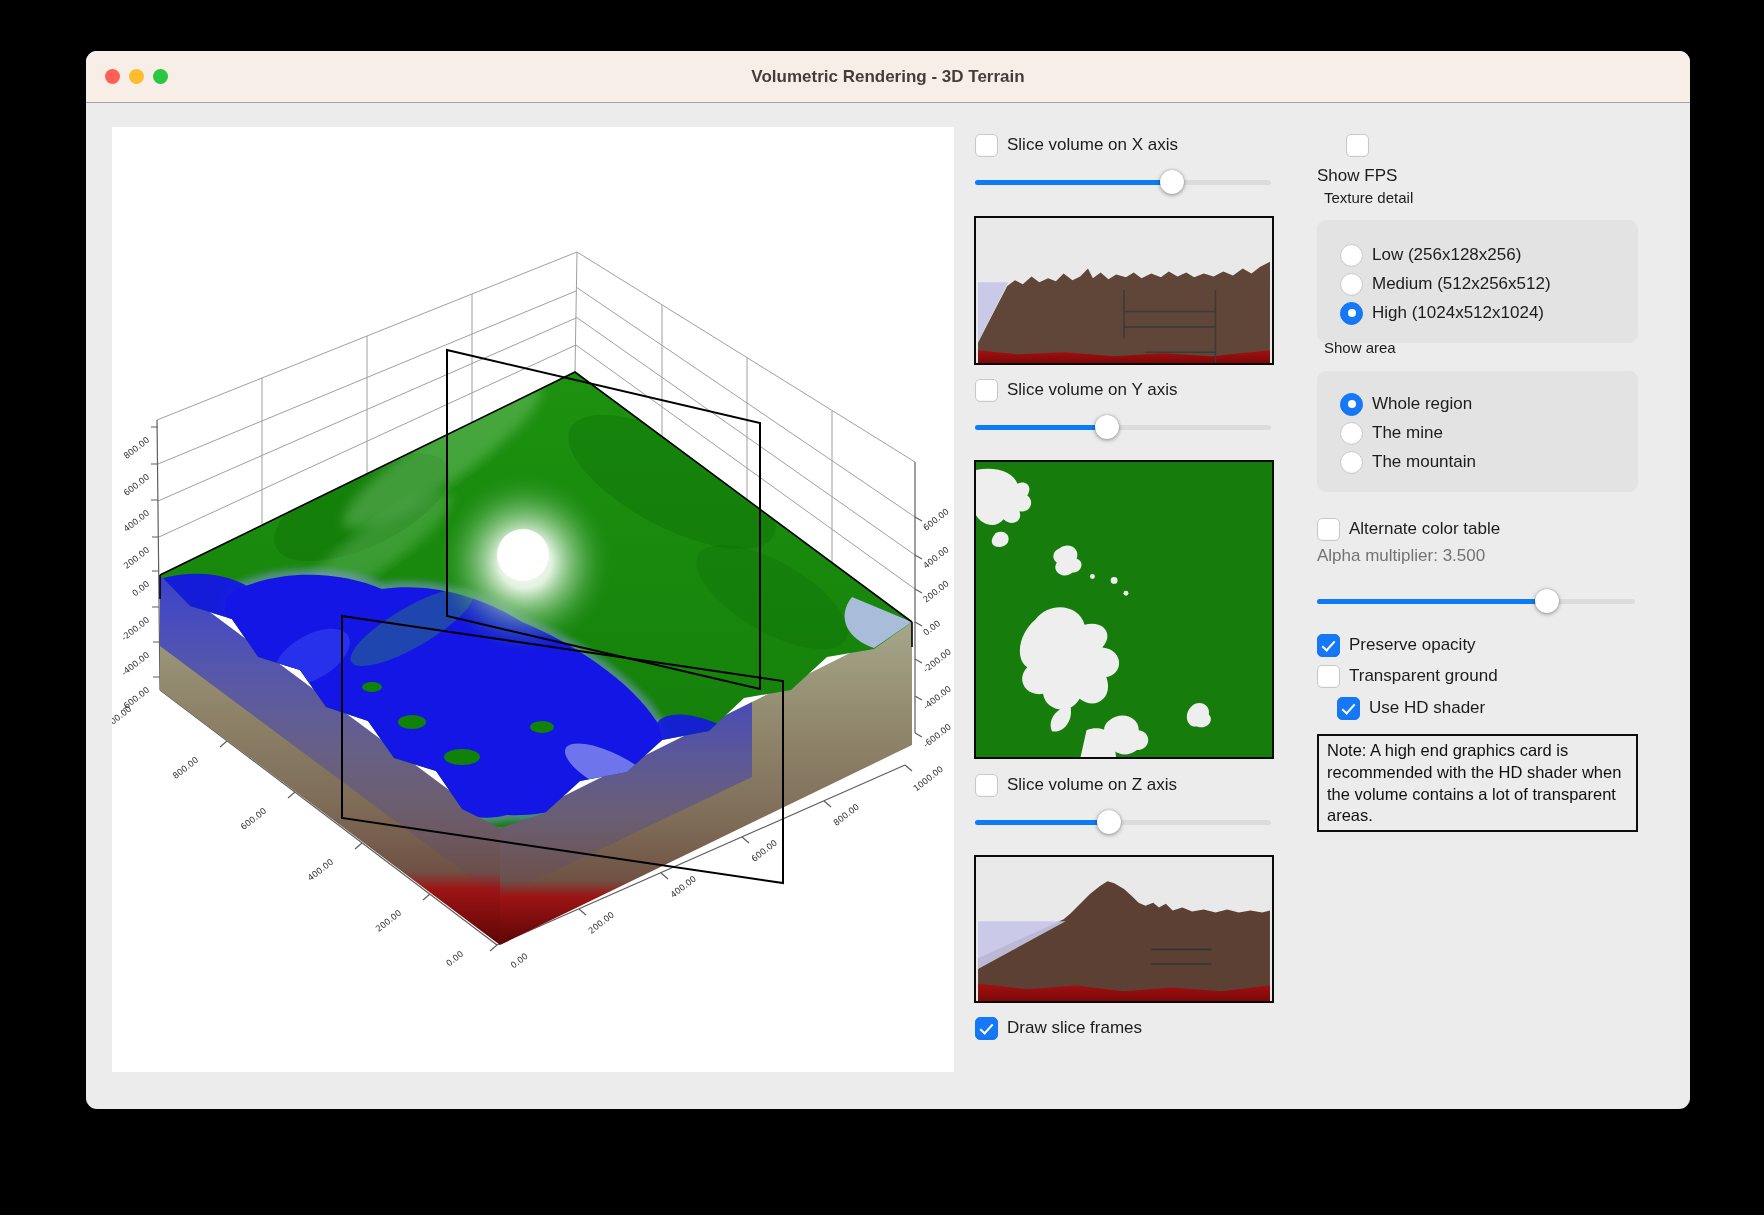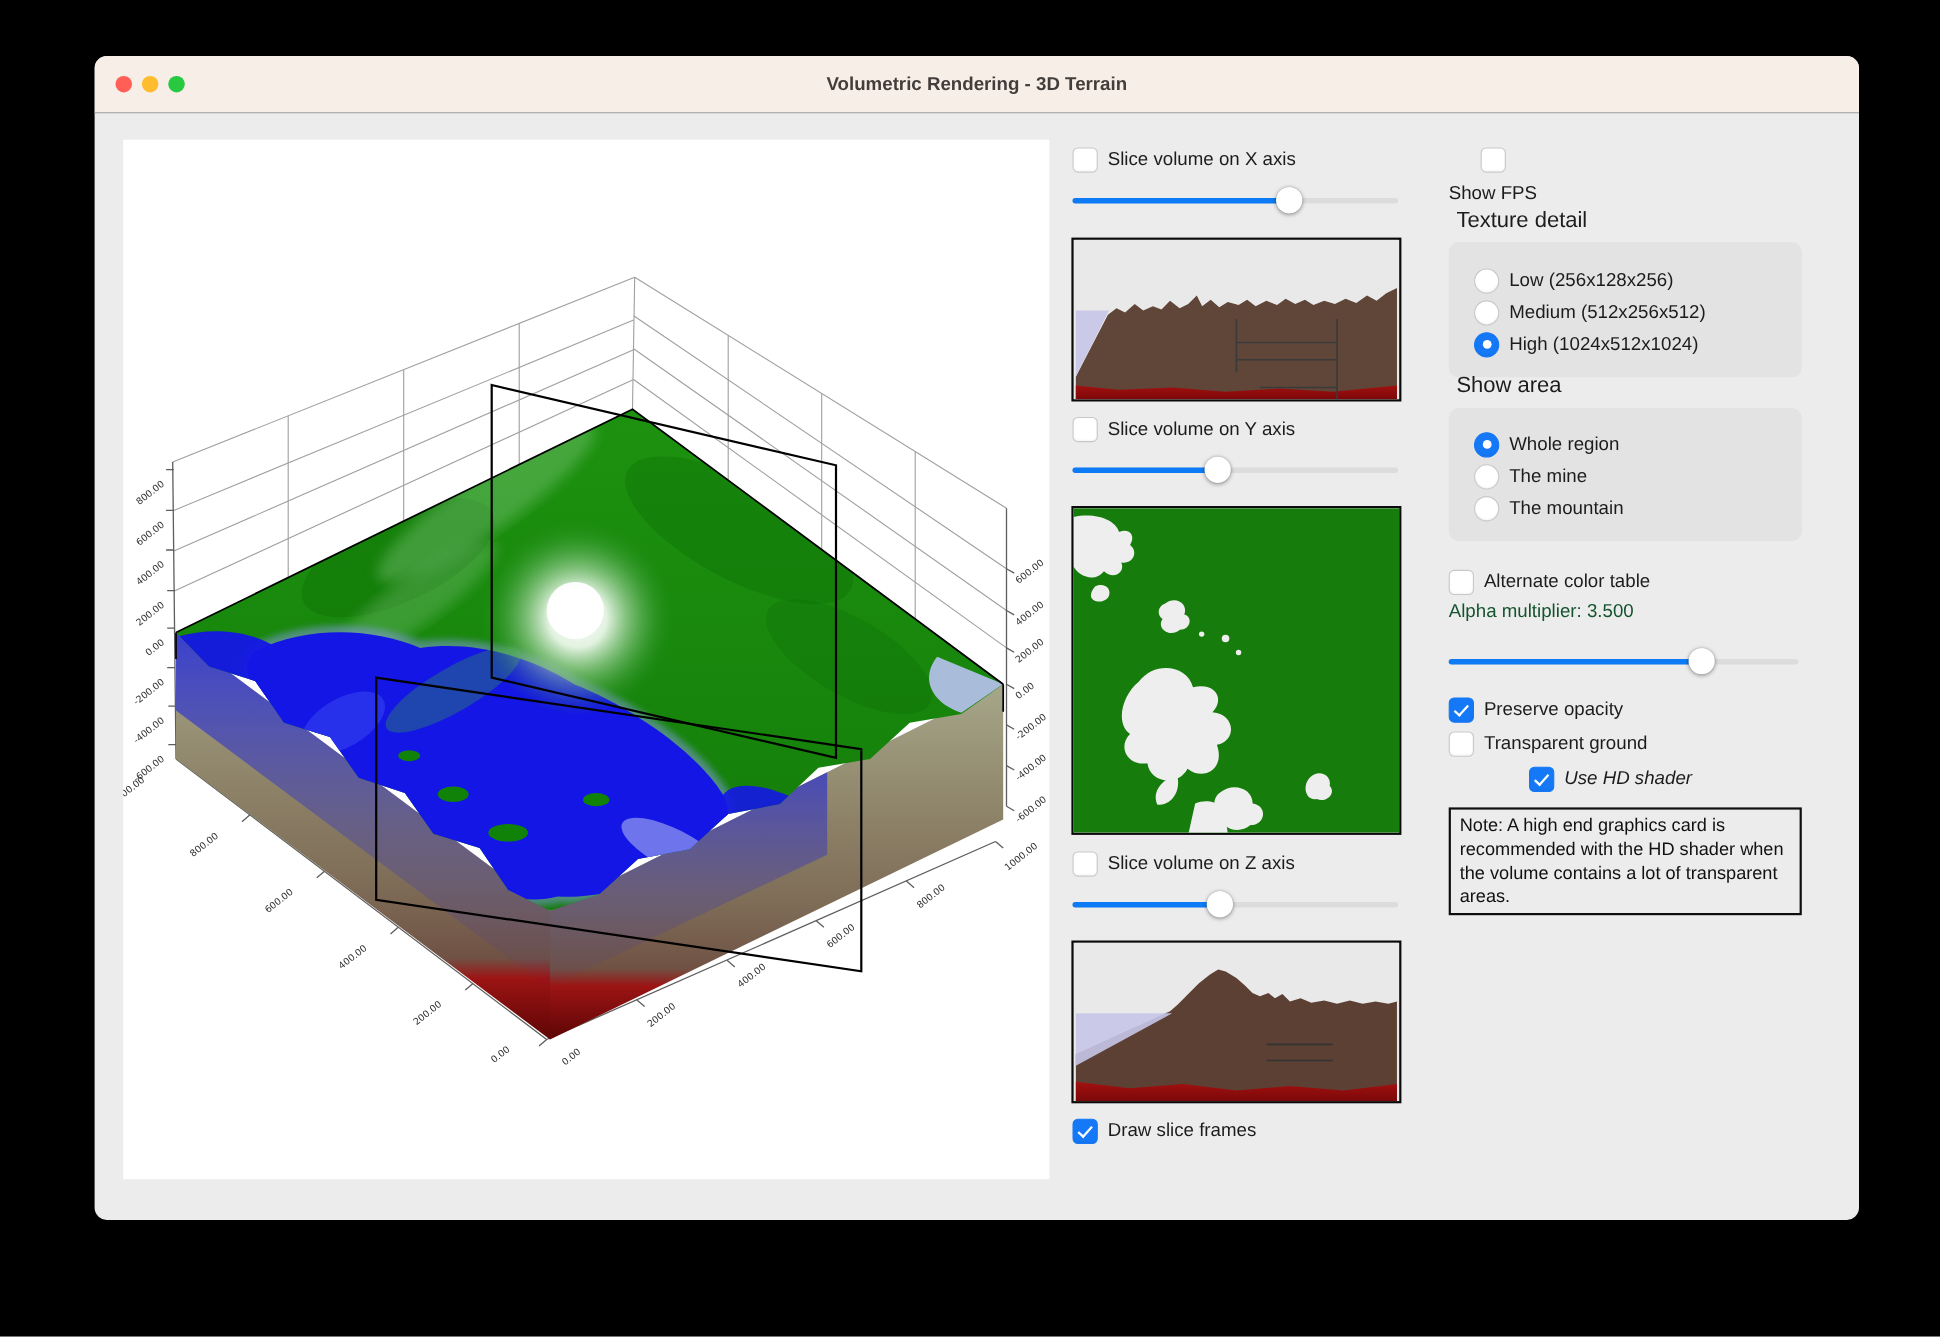--- a/index.html
+++ b/index.html
@@ -30,24 +30,24 @@
          border-radius:50%;background:#fff;}
   .slider{position:absolute;height:24px;--frac:0.5;}
   .slider .track{position:absolute;left:0;right:0;top:10px;height:5px;border-radius:3px;background:#dcdcdc;}
   .slider .fill{position:absolute;left:0;top:10px;height:5px;border-radius:3px;background:#0d7bf5;
                 width:calc(var(--frac)*100%);}
   .slider .thumb{position:absolute;top:0;width:24px;height:24px;border-radius:50%;background:#fff;
                  left:calc(var(--frac)*(100% - 24px));
                  box-shadow:0 1px 4px rgba(0,0,0,.4),0 0 1px rgba(0,0,0,.3);}
   .preview{position:absolute;width:300px;border:2px solid #0a0a0a;box-sizing:border-box;background:#e9e9e9;}
   .groupbox{position:absolute;left:1231px;width:321px;background:#e3e3e3;border-radius:9px;}
-  .grouplabel{position:absolute;left:1238px;height:22px;font-size:20px;color:#1c1c1c;}
+  .grouplabel{position:absolute;left:1238px;height:22px;font-size:15px;color:#1c1c1c;}
   .notebox{position:absolute;left:1231px;width:321px;box-sizing:border-box;border:2px solid #0e0e0e;
            padding:4px 8px;font-size:16.5px;line-height:1.32;color:#111;}
-  .alpha-label{position:absolute;left:1231px;font-size:17px;color:#14532d;}
+  .alpha-label{position:absolute;left:1231px;font-size:17px;color:#737373;}
   svg text{font-family:"DejaVu Sans",sans-serif;font-size:8.5px;fill:#2f2f2f;}
 </style>
 </head>
 <body>
 
 <div class="window">
   <div class="titlebar">
     <div class="lights">
       <div class="light red"></div>
       <div class="light yellow"></div>
@@ -338,21 +338,21 @@
     </div>
 
     <div class="row" style="left:1231px;top:530px;">
       <div class="checkbox checked"></div>
       <label>Preserve opacity</label>
     </div>
     <div class="row" style="left:1231px;top:561px;">
       <div class="checkbox"></div>
       <label>Transparent ground</label>
     </div>
-    <div class="row" style="left:1304px;top:593px;font-style:italic;">
+    <div class="row" style="left:1251px;top:593px;">
       <div class="checkbox checked"></div>
       <label>Use HD shader</label>
     </div>
 
     <div class="notebox" style="top:632px;height:98px;">Note: A high end graphics card is recommended with the HD shader when the volume contains a lot of transparent areas.</div>
 
   </div>
 </div>
 
 </body></html>

